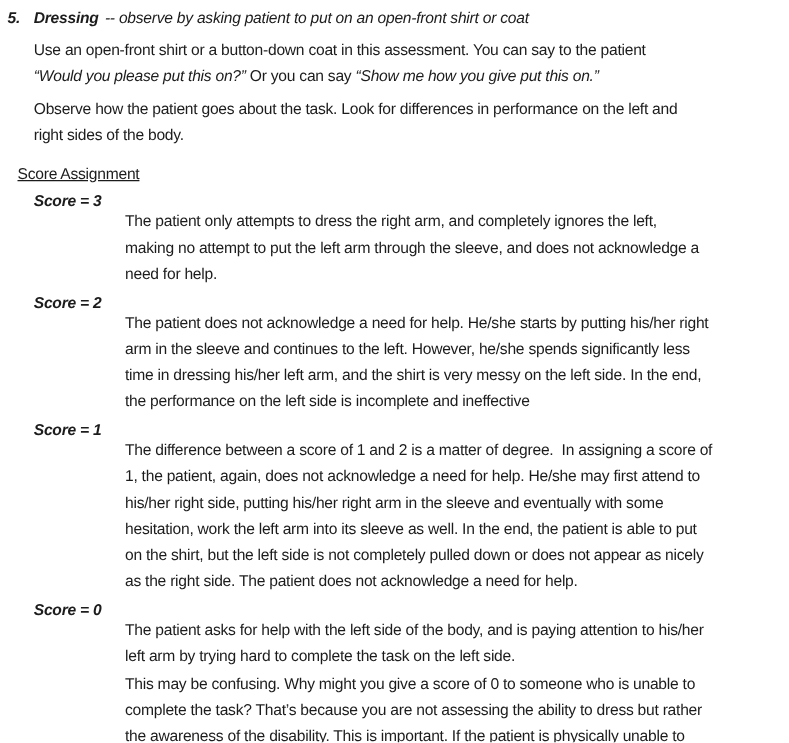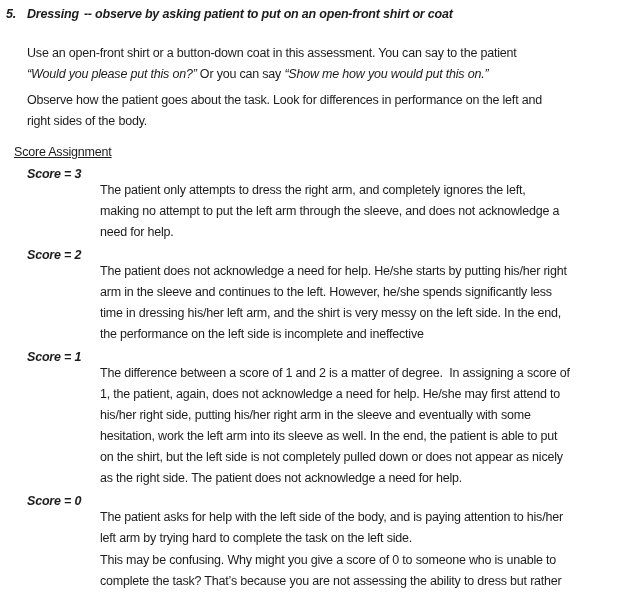--- a/index.html
+++ b/index.html
@@ -20,24 +20,24 @@
     display: flex;
     align-items: baseline;
   }
   .num {
     font-weight: bold;
     font-style: italic;
     width: 21px;
     flex: 0 0 21px;
   }
   .ht { font-weight: bold; font-style: italic; }
-  .hs { font-style: italic; margin-left: 5px; font-weight: bold; }
+  .hs { font-style: italic; margin-left: 5px; }
   .para { margin-left: 27px; }
   .pre { white-space: pre; }
-  .intro { margin-top: 18px; }
+  .intro { margin-top: 5px; }
   .observe { margin-top: 5px; }
   .it { font-style: italic; }
   .score-heading {
     margin-top: 10px;
     margin-left: 14px;
     text-decoration: underline;
   }
   .score-row {
     display: flex;
     margin-left: 27px;
@@ -60,21 +60,21 @@
 <div class="page">
 
   <div class="heading">
     <span class="num">5.</span>
     <span class="ht">Dressing</span>
     <span class="hs">-- observe by asking patient to put on an open-front shirt or coat</span>
   </div>
 
   <div class="para intro">
     <span>Use an open-front shirt or a button-down coat in this assessment. You can say to the patient</span><br>
-    <span class="it">“Would you please put this on?”</span><span> Or you can say </span><span class="it">“Show me how you would put this on.”</span>
+    <span class="it">“Would you please put this on?”</span><span> Or you can say </span><span class="it">“Show me how you give put this on.”</span>
   </div>
 
   <div class="para observe pre">Observe how the patient goes about the task. Look for differences in performance on the left and
 right sides of the body.</div>
 
   <div class="score-heading">Score Assignment</div>
 
   <div class="score-row first">
     <div class="score-label">Score = 3</div>
     <div class="score-desc pre">The patient only attempts to dress the right arm, and completely ignores the left,

